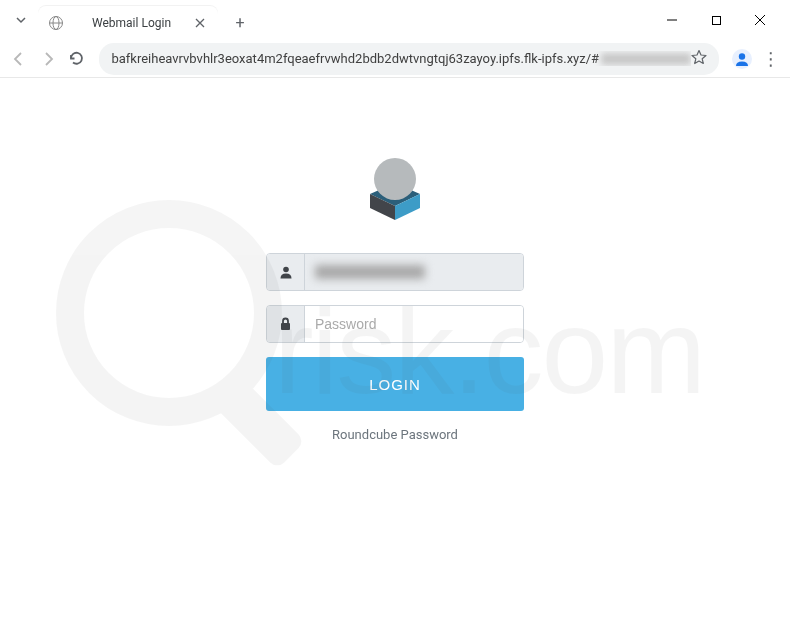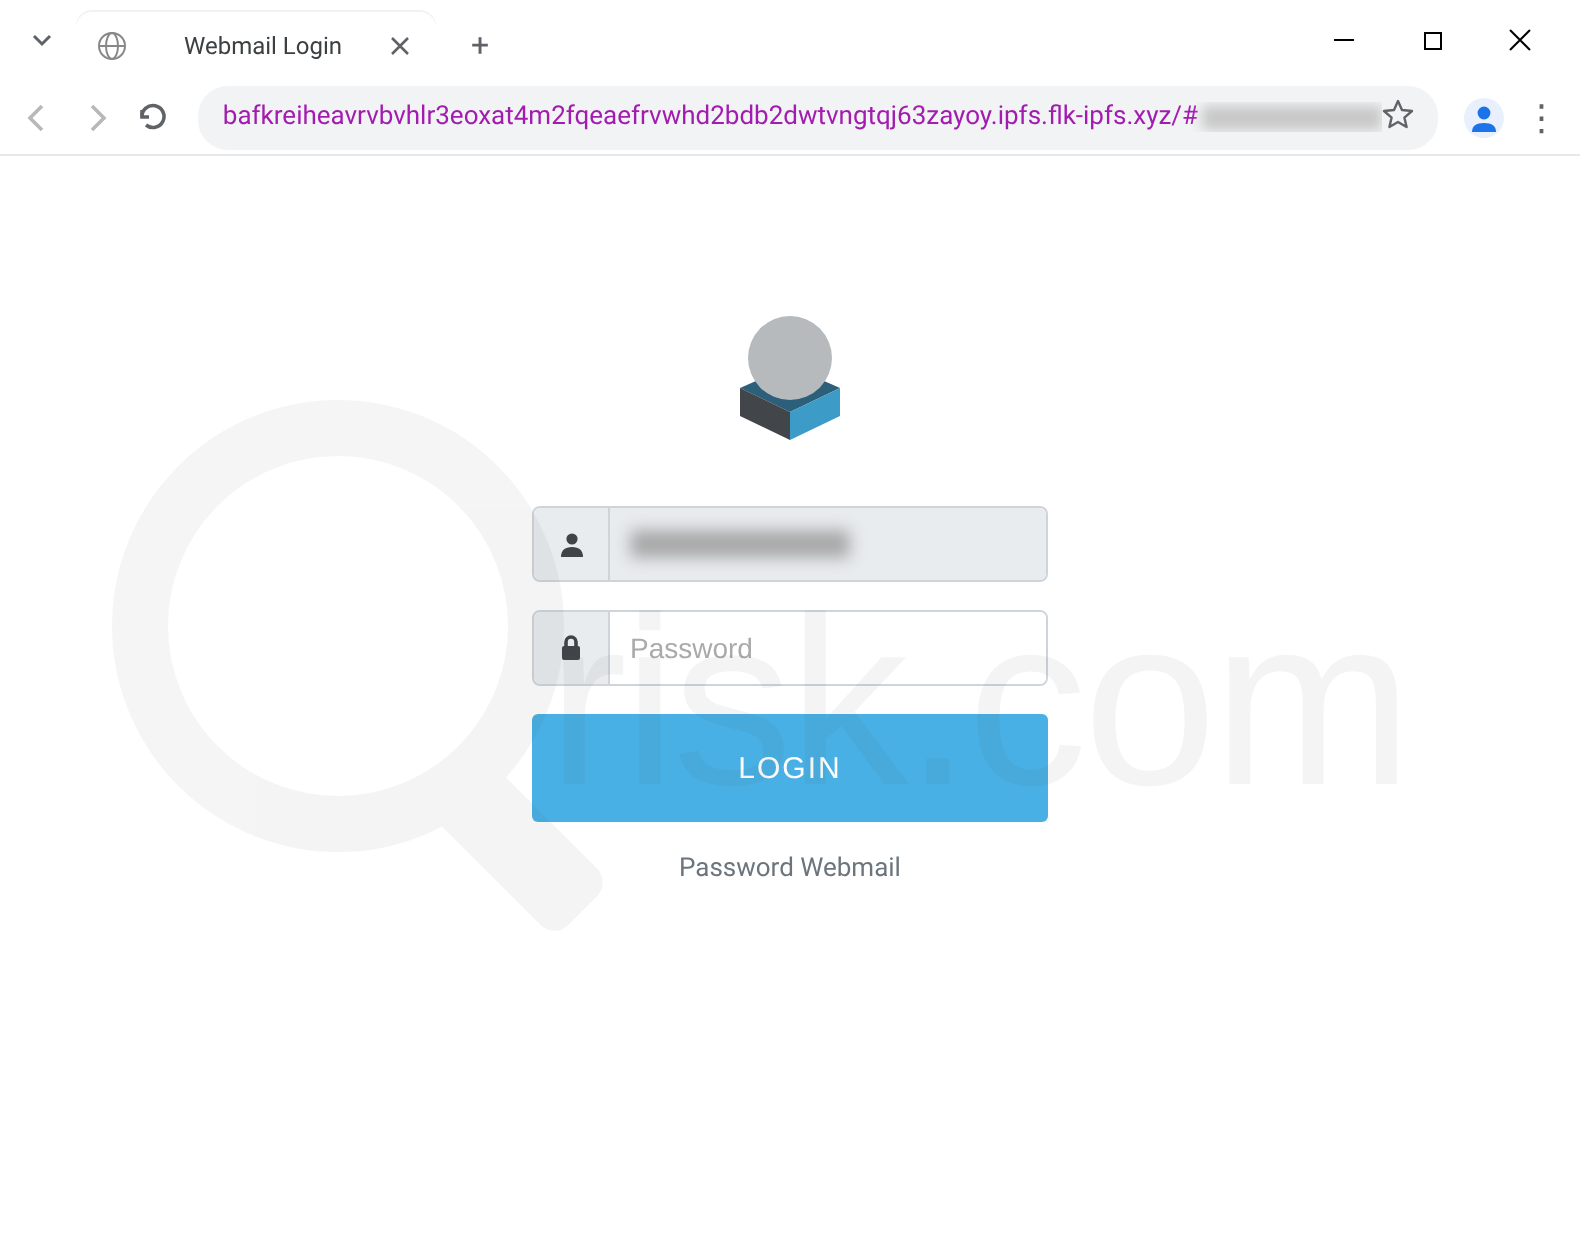--- a/index.html
+++ b/index.html
@@ -158,21 +158,21 @@
     .addressbar {
       flex: 1;
       height: 14px;
       background: #f1f3f4;
       border-radius: 15px;
       display: flex;
       align-items: center;
       padding: 16px 12px;
       margin: 0 6px;
       font-size: 13px;
-      color: #a21caf;
+      color: #404040;
     }
     .addr-text {
       flex: 1;
       white-space: nowrap;
       overflow: hidden;
       display: flex;
       align-items: center;
     }
     .addr-redact {
       display: inline-block;
@@ -394,15 +394,15 @@
     <div class="input-group">
       <div class="input-addon">
         <svg width="13" height="14" viewBox="0 0 13 14">
             <rect x="2" y="6" width="9" height="7" rx="1" fill="#404449"></rect>
             <path d="M4 6 V4 A2.5 2.5 0 0 1 9 4 V6" stroke="#404449" stroke-width="1.8" fill="none"></path>
           </svg>
       </div>
       <input type="password" class="input-field" placeholder="Password" style="">
     </div>
     <button class="login-btn">LOGIN</button>
-    <div class="footer-text">Password Webmail</div>
+    <div class="footer-text">Roundcube Password</div>
   </div>
 </div>
 
 </body></html>

